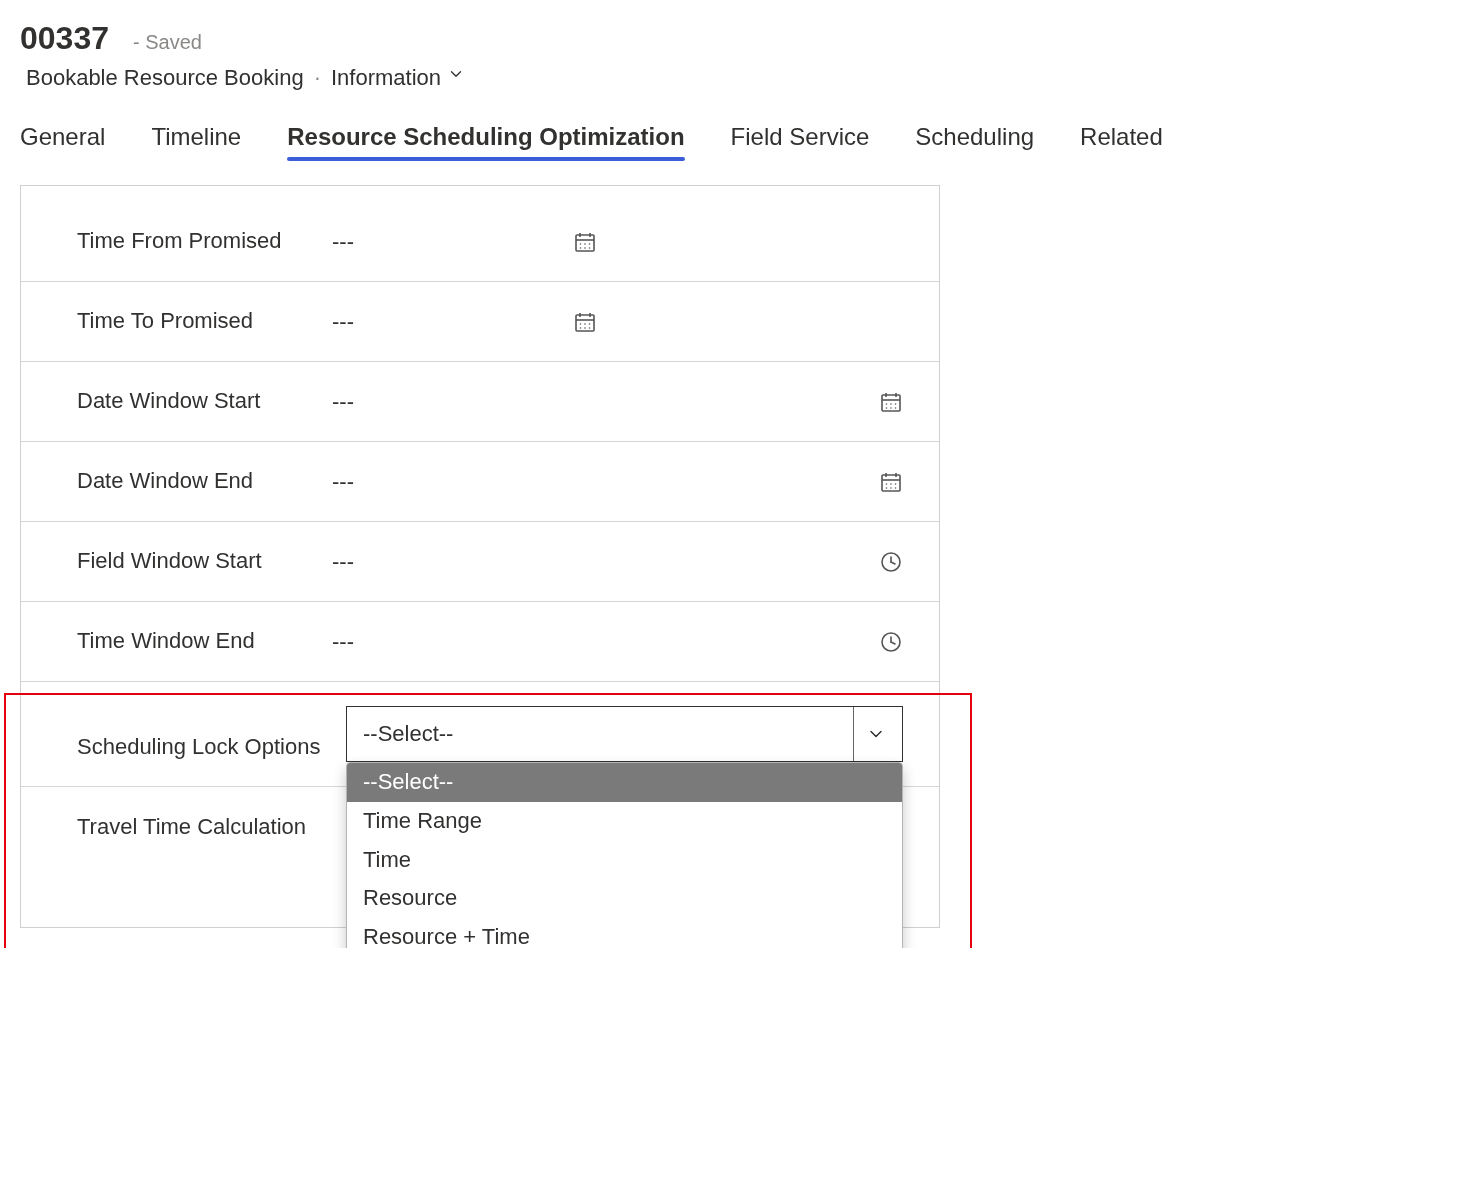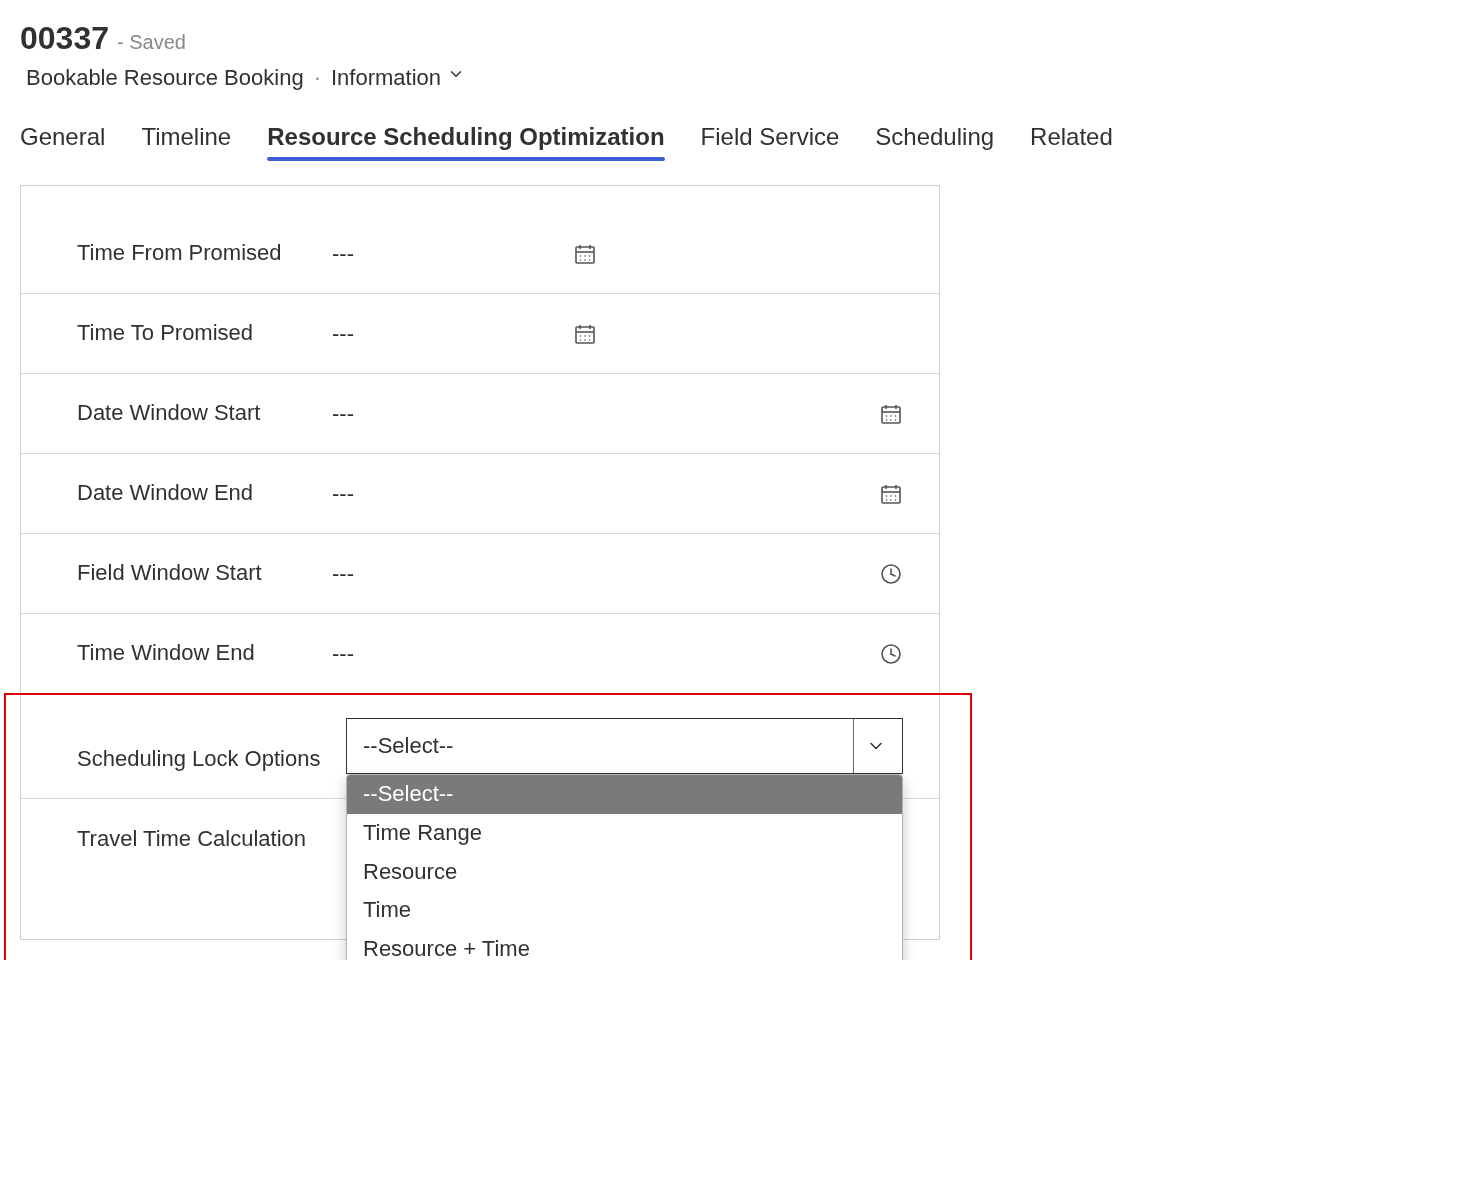--- a/index.html
+++ b/index.html
@@ -13,21 +13,21 @@
       color: #323130;
       padding: 20px;
       width: 1483px;
     }
     .header {
       margin-bottom: 16px;
     }
     .title-row {
       display: flex;
       align-items: baseline;
-      gap: 8px;
+      gap: 24px;
       margin-bottom: 8px;
     }
     .record-title {
       font-size: 32px;
       font-weight: 600;
       color: #323130;
     }
     .save-status {
       font-size: 20px;
       color: #8a8886;
@@ -44,21 +44,21 @@
     .breadcrumb-separator {
       color: #8a8886;
     }
     .form-selector {
       display: flex;
       gap: 6px;
       cursor: pointer;
     }
     .tabs {
       display: flex;
-      gap: 36px;
+      gap: 46px;
       margin-top: 32px;
       margin-bottom: 0;
     }
     .tab {
       font-size: 24px;
       color: #323130;
       padding-bottom: 10px;
       cursor: pointer;
       position: relative;
     }
@@ -73,21 +73,21 @@
       bottom: 0;
       height: 4px;
       background: #3b5ed8;
       border-radius: 2px;
     }
     .form-panel {
       background: #fff;
       border: 1px solid #cfcfcf;
       width: 920px;
       margin-top: 24px;
-      padding: 28px 0 60px 0;
+      padding: 16px 0 60px 0;
     }
     .form-row {
       display: flex;
       align-items: center;
       padding: 24px 36px 24px 56px;
       border-bottom: 1px solid #d6d6d6;
       min-height: 80px;
       margin-left: 0;
       position: relative;
     }
@@ -300,22 +300,22 @@
         <span>--Select--</span>
         <span class="select-chevron-wrap">
           <svg width="20" height="20" viewBox="0 0 24 24">
                 <use href="#chevron-down-path"></use>
               </svg>
         </span>
       </div>
       <div class="dropdown-list">
         <div class="dropdown-option highlighted">--Select--</div>
         <div class="dropdown-option">Time Range</div>
+        <div class="dropdown-option">Time</div>
         <div class="dropdown-option">Resource</div>
-        <div class="dropdown-option">Time</div>
         <div class="dropdown-option">Resource + Time</div>
       </div>
     </div>
   </div>
 
   <div class="form-row" style="border-bottom:none;">
     <div class="field-label">Travel Time Calculation</div>
     <div class="field-value-area">
       <span class="field-value"></span>
     </div>

